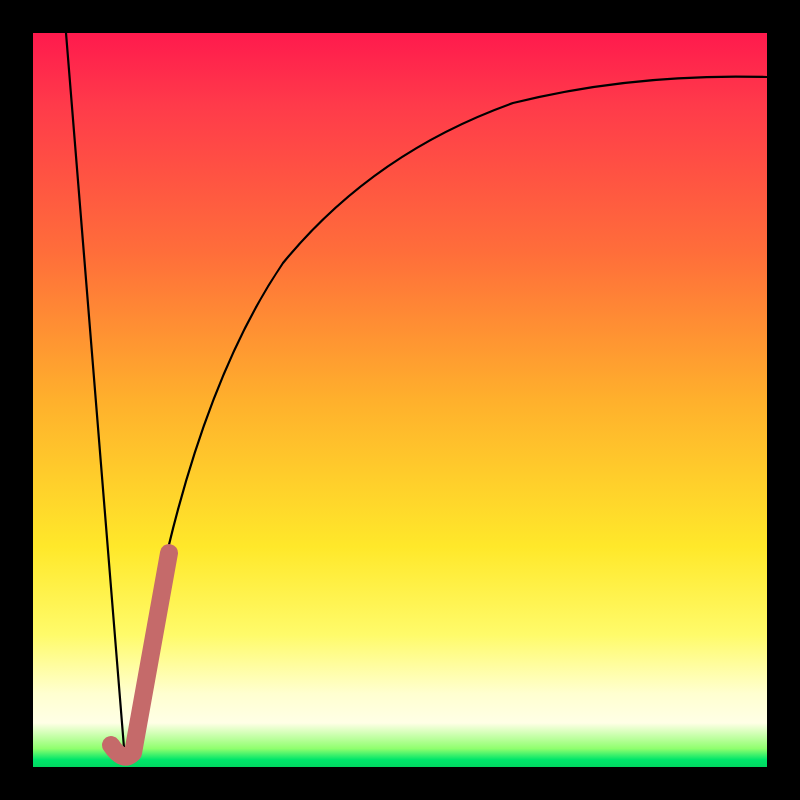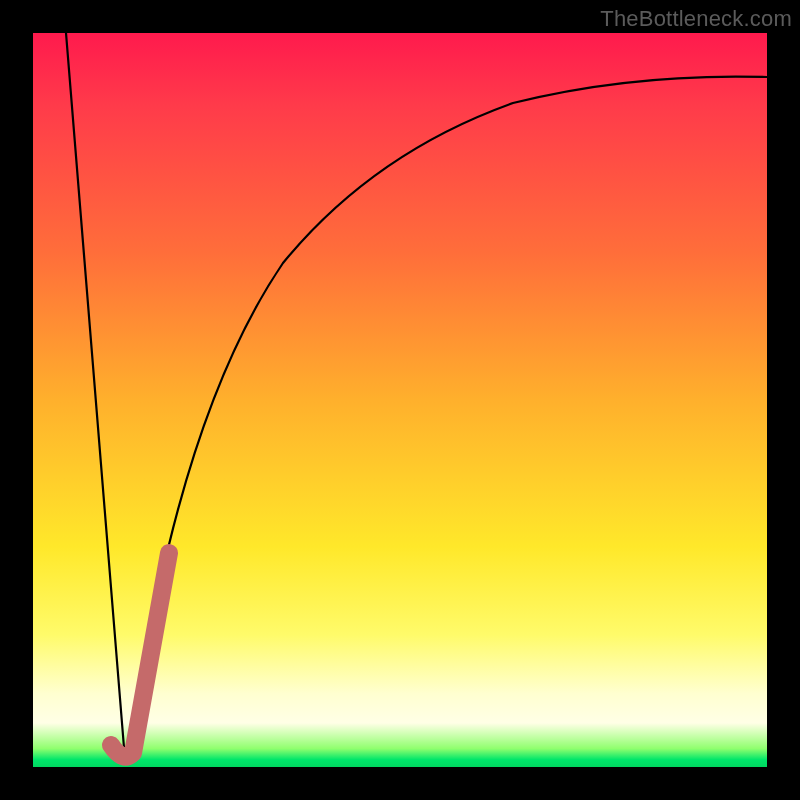--- a/index.html
+++ b/index.html
@@ -57,21 +57,20 @@
     left: 0;
     width: 734px;
     height: 734px;
   }
 </style>
 </head>
 <body>
 
 <div class="frame">
 
-  <div class="watermark">TheBottleneck.com</div>
 
   <div class="plot">
     <svg class="curves" viewBox="0 0 734 734" preserveAspectRatio="none">
 
       <path d="M 33 0
                L 92 727
                L 110 640
                Q 155 370 250 230
                Q 340 120 480 70
                Q 600 40 734 44" fill="none" stroke="#000" stroke-width="2.2" stroke-linecap="round"></path>

